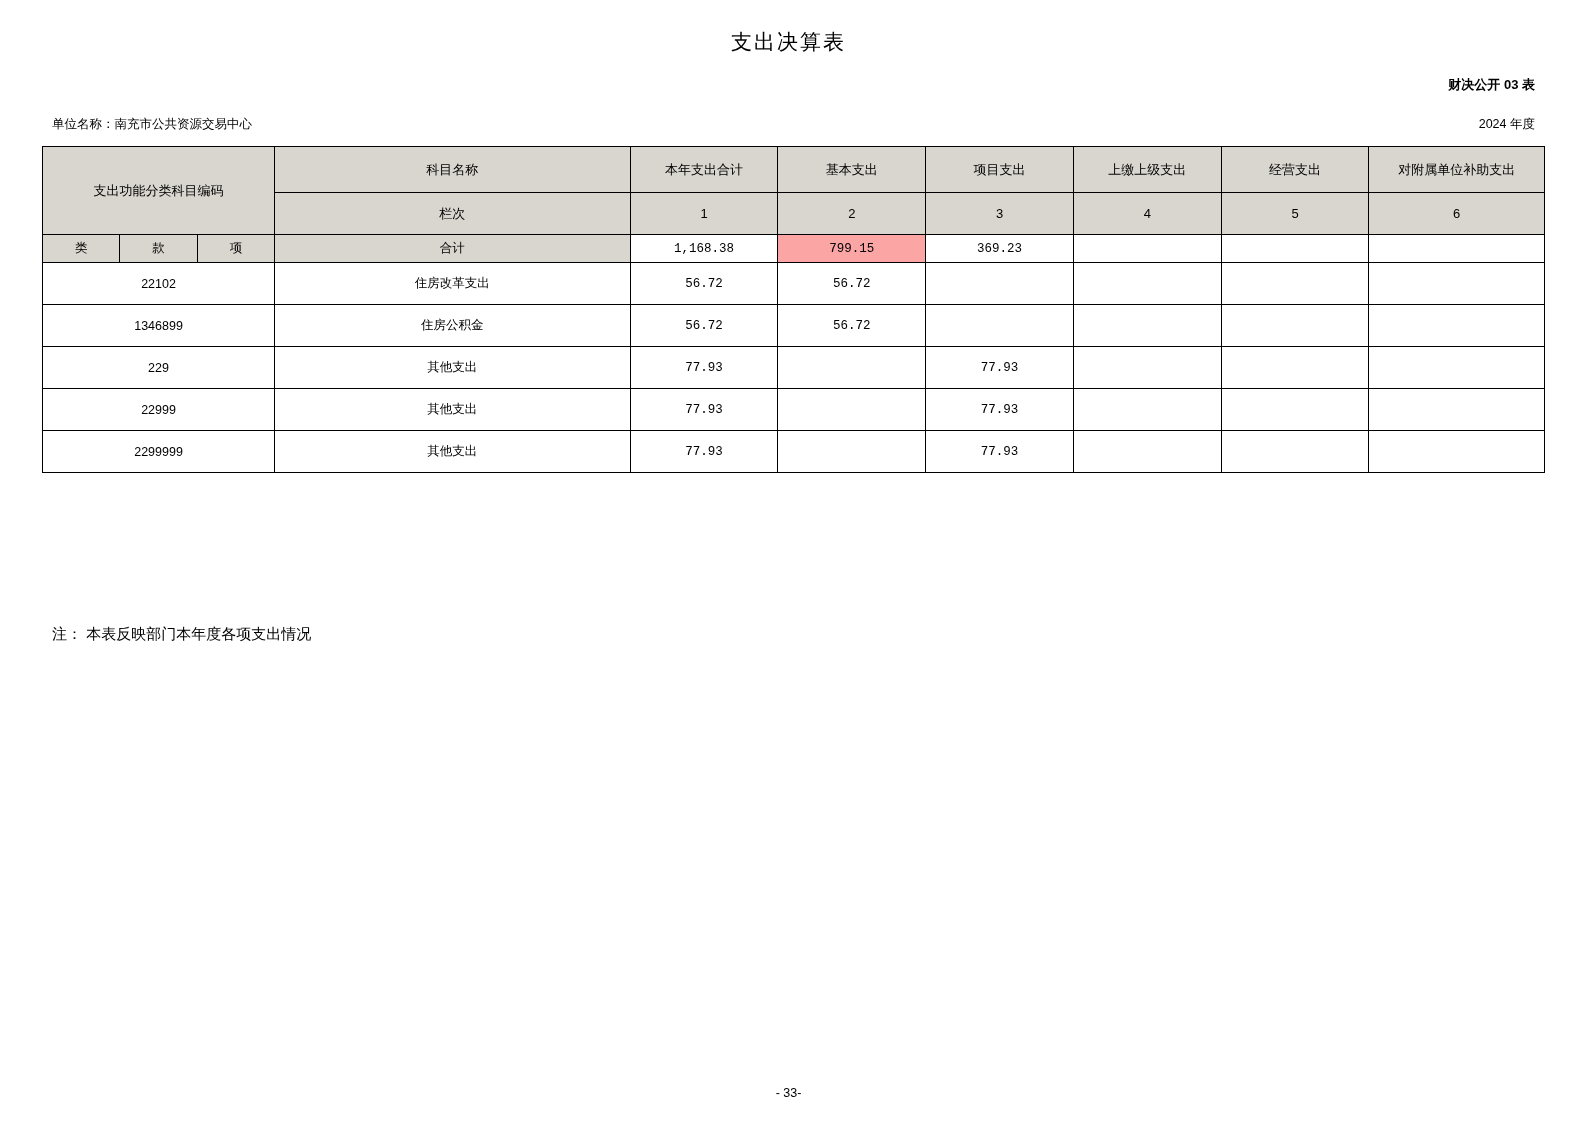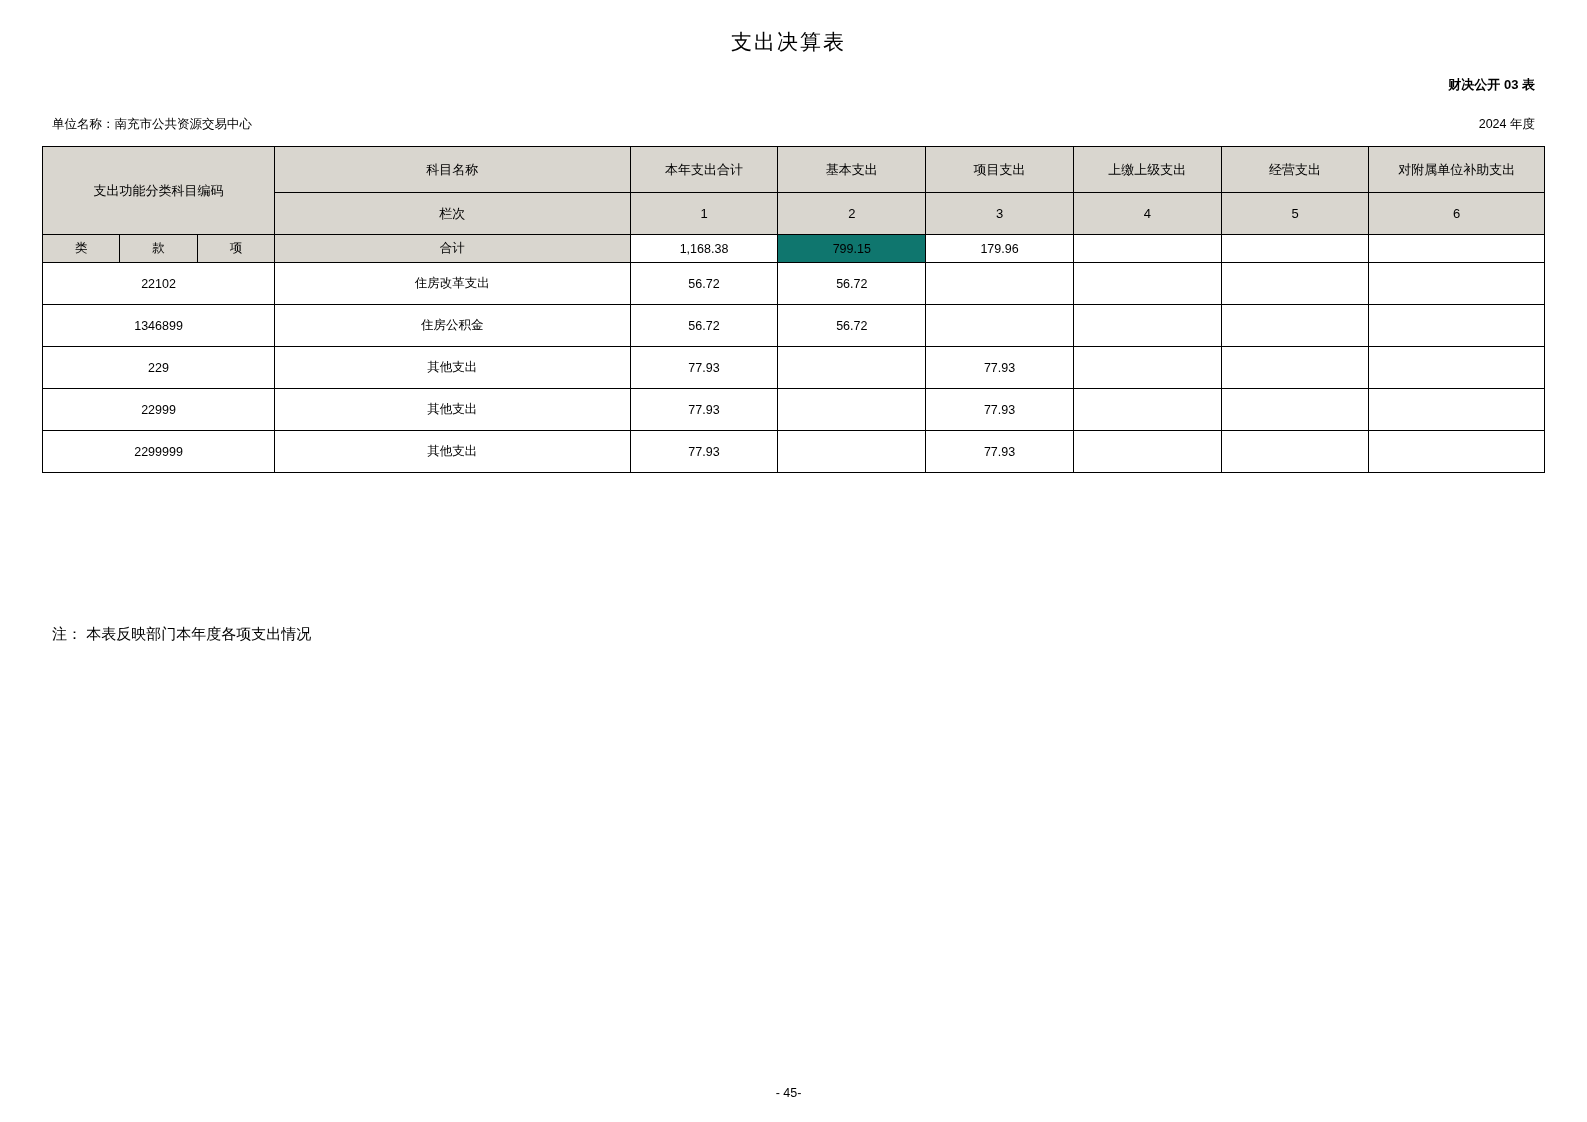--- a/index.html
+++ b/index.html
@@ -93,20 +93,21 @@
     background: #d9d6cf;
     height: 27px;
     font-size: 12.5px;
   }
   .rowcell {
     height: 41px;
   }
   .num {
     text-align: right;
     padding-right: 12px;
+    font-family: Liberation Mono, monospace;
   }
   .name {
     text-align: left;
     padding-left: 14px;
   }
   .b {
     font-weight: bold;
   }
   .note {
     position: absolute;
@@ -173,22 +174,22 @@
         <td class="hdr-sub">4</td>
         <td class="hdr-sub">5</td>
         <td class="hdr-sub">6</td>
       </tr>
       <tr>
         <td class="codecol">类</td>
         <td class="codecol">款</td>
         <td class="codecol">项</td>
         <td class="codecol">合计</td>
         <td class="codecol num" style="background:#ffffff">1,168.38</td>
-        <td class="codecol num" style="background:#0f766e">799.15</td>
-        <td class="codecol num" style="background:#ffffff">179.96</td>
+        <td class="codecol num" style="background:#fca5a5">799.15</td>
+        <td class="codecol num" style="background:#ffffff">369.23</td>
         <td class="codecol num" style="background:#ffffff"></td>
         <td class="codecol num" style="background:#ffffff"></td>
         <td class="codecol num" style="background:#ffffff"></td>
       </tr>
 
       <tr>
         <td class="rowcell name b" colspan="3">22102</td>
         <td class="rowcell name b">住房改革支出</td>
         <td class="rowcell num b">56.72</td>
         <td class="rowcell num b">56.72</td>
@@ -239,15 +240,15 @@
         <td class="rowcell num">77.93</td>
         <td class="rowcell num"></td>
         <td class="rowcell num"></td>
         <td class="rowcell num"></td>
       </tr>
     </tbody>
   </table>
 
   <div class="note">注： 本表反映部门本年度各项支出情况</div>
 
-  <div class="pagenum">- 45-</div>
+  <div class="pagenum">- 33-</div>
 
 </div>
 
 </body></html>

